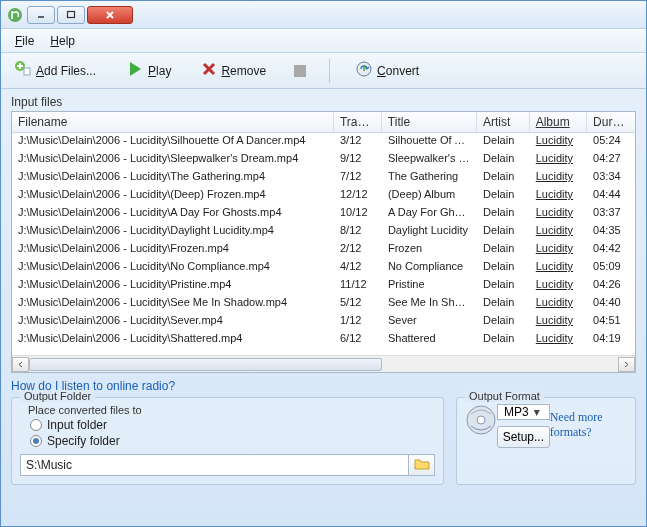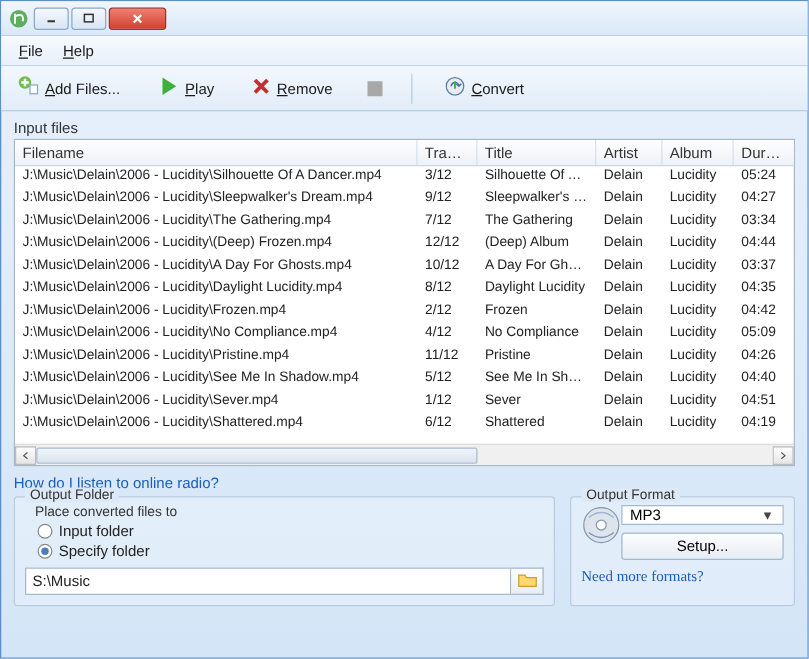--- a/index.html
+++ b/index.html
@@ -110,21 +110,21 @@
   color: #222;
   overflow: hidden;
   white-space: nowrap;
   text-overflow: ellipsis;
   font-size: 11px;
 }
 .col-filename { width: 340px; }
 .col-track { width: 50px; }
 .col-title { width: 100px; }
 .col-artist { width: 55px; }
-.col-album { width: 60px; }
+.col-album { width: 60px; text-decoration: underline; }
 .col-dura { width: 50px; }
 .hscroll {
   height: 17px;
   background: #f0f0f0;
   border-top: 1px solid #ddd;
   display: flex;
   align-items: center;
 }
 .hscroll-btn { width: 17px; height: 15px; background: linear-gradient(#fdfdfd,#e5e5e5); border: 1px solid #bbb; display:flex;align-items:center;justify-content:center;}
 .hscroll-track { flex: 1; height: 15px; background: #f0f0f0; position: relative; }
@@ -140,21 +140,21 @@
 }
 .fieldset-label {
   position: absolute;
   top: -8px; left: 8px;
   background: #dde9f6;
   padding: 0 4px;
   color: #333;
   font-size: 11px;
 }
 .output-folder { flex: 1; }
-.output-format { width: 180px; display: flex; flex-direction: column; }
+.output-format { width: 180px; display: flex; flex-direction: row; }
 .radio-row { display: flex; align-items: center; gap: 5px; margin: 2px 0 2px 10px; color: #222; }
 .radio { width: 12px; height: 12px; border: 1px solid #888; border-radius: 50%; background: #fff; display: inline-flex; align-items: center; justify-content: center; }
 .radio.checked::after { content: ''; width: 6px; height: 6px; background: #4a7fbf; border-radius: 50%; }
 .path-row { display: flex; margin-top: 6px; justify-content: space-between; }
 .path-input {
   flex: 1; height: 22px;
   border: 1px solid #a5b8cc;
   background: #fff;
   padding: 0 5px;
   font-size: 12px;

